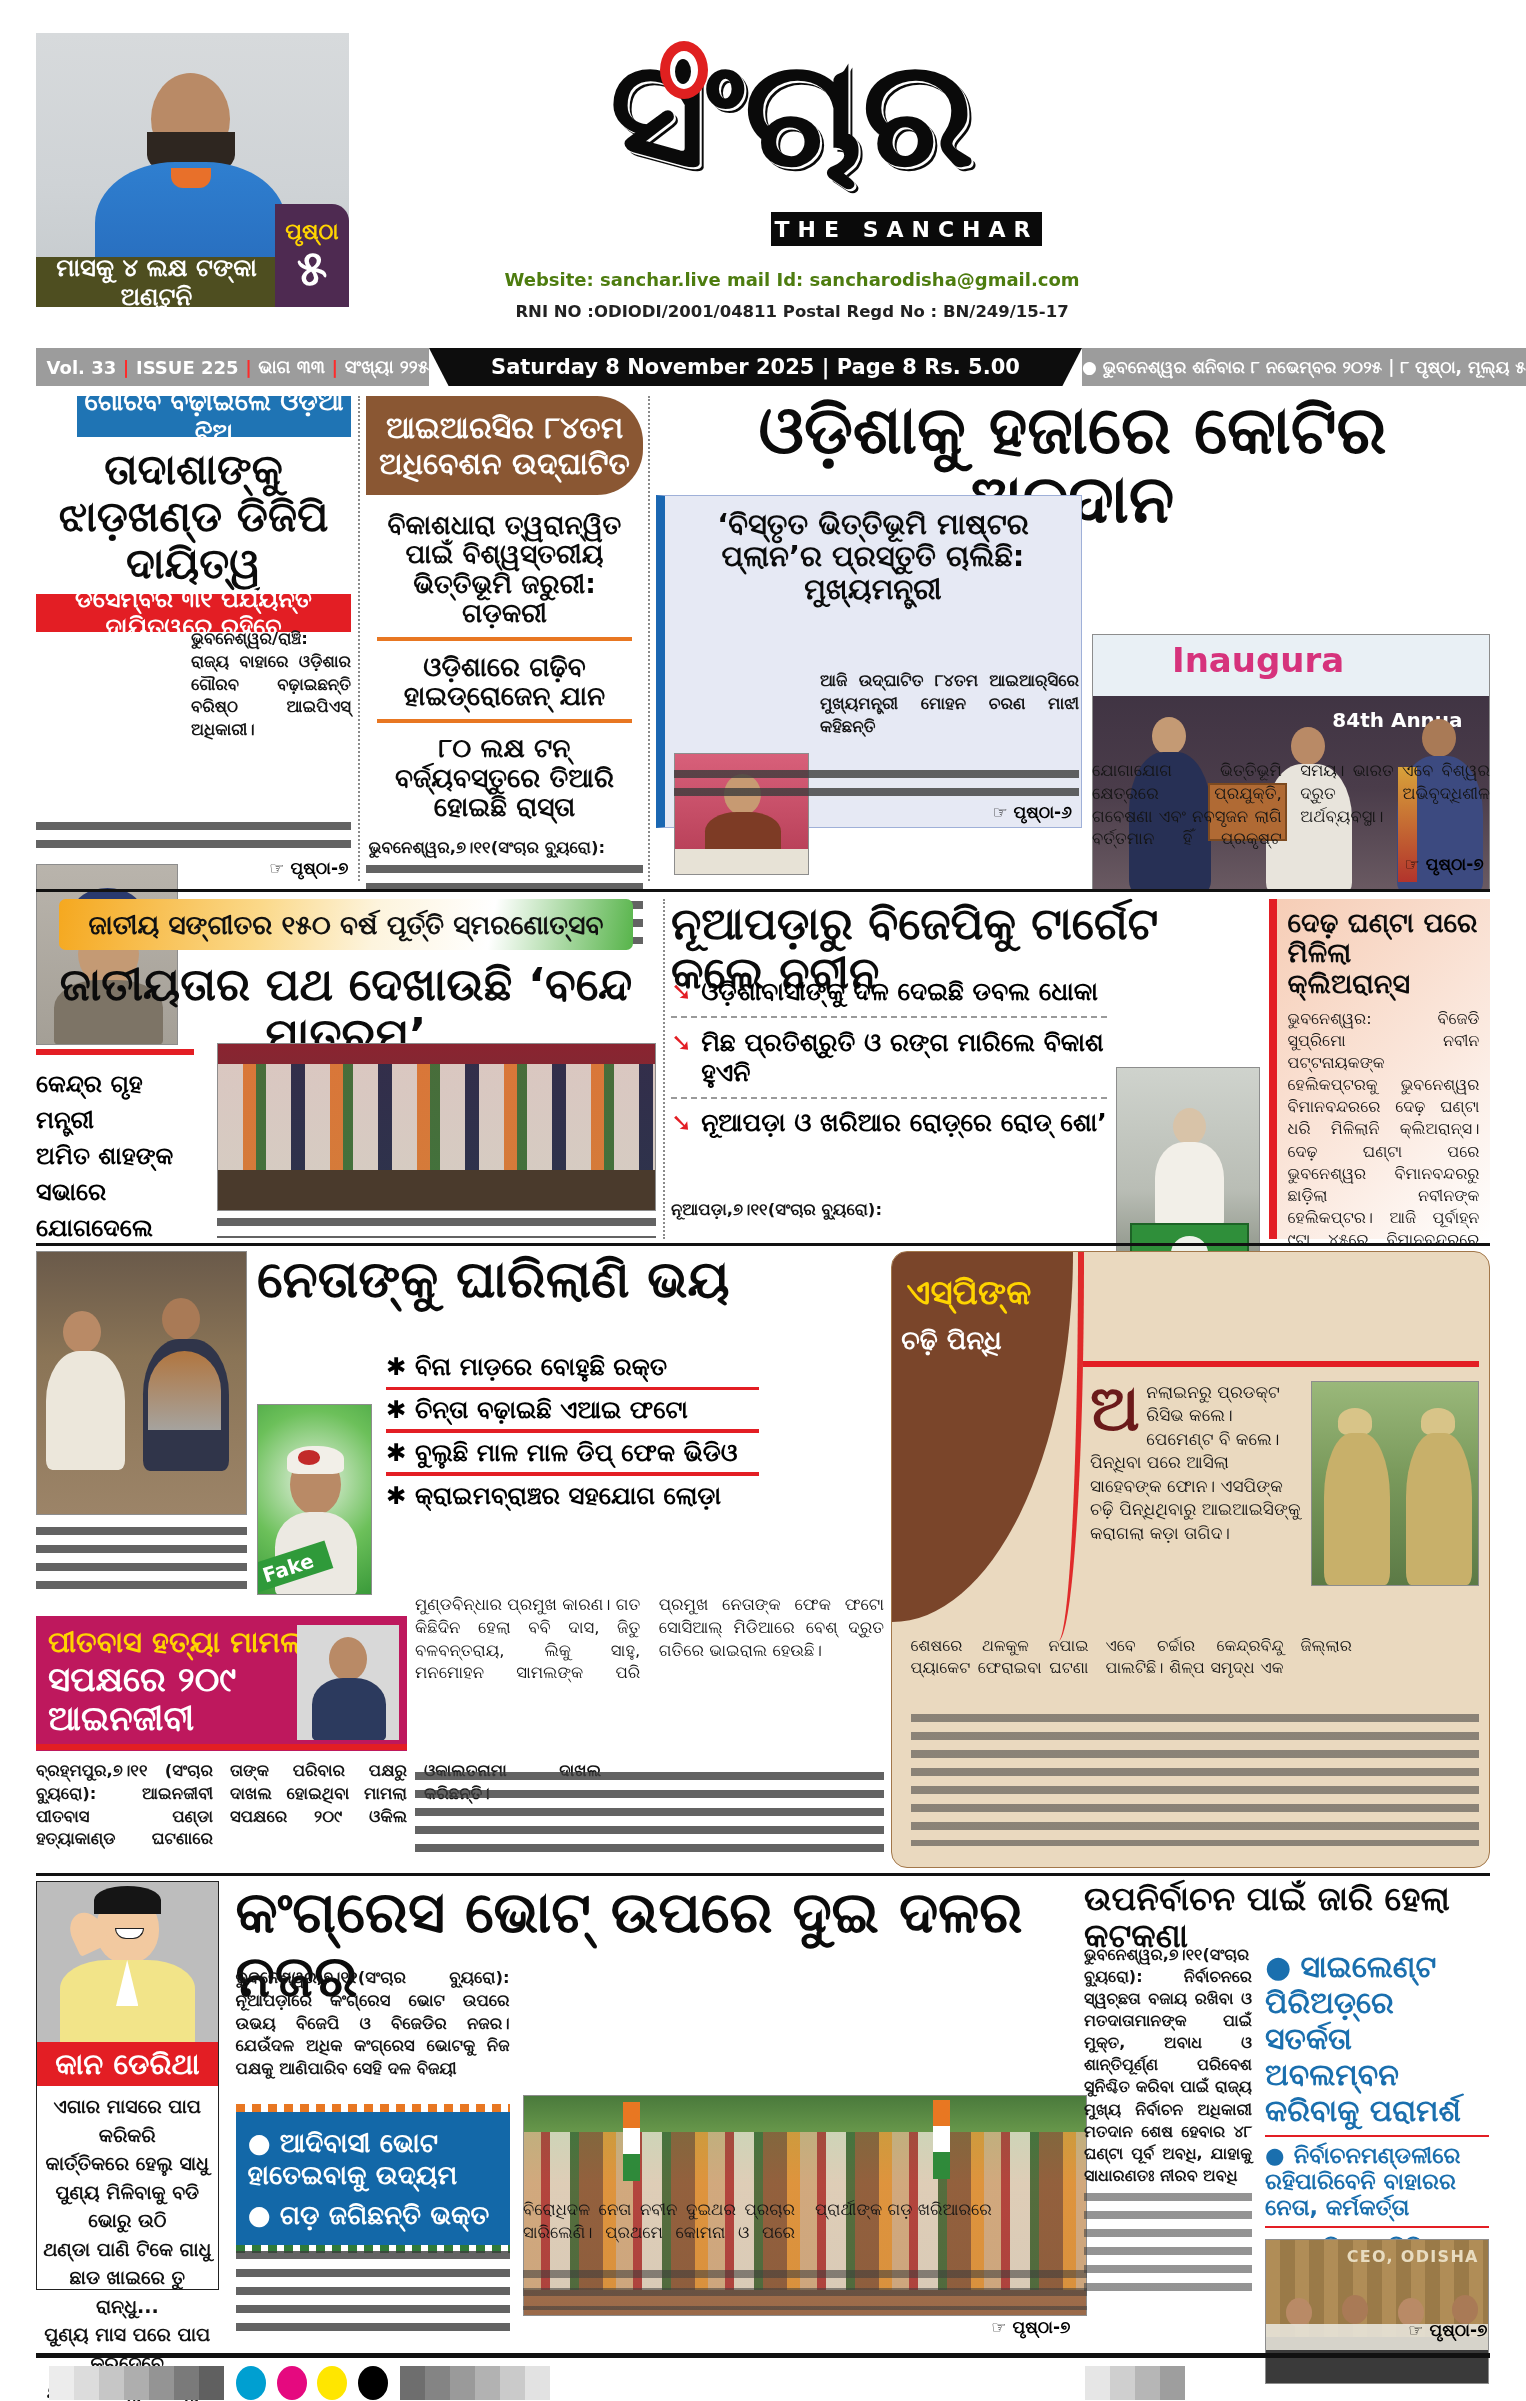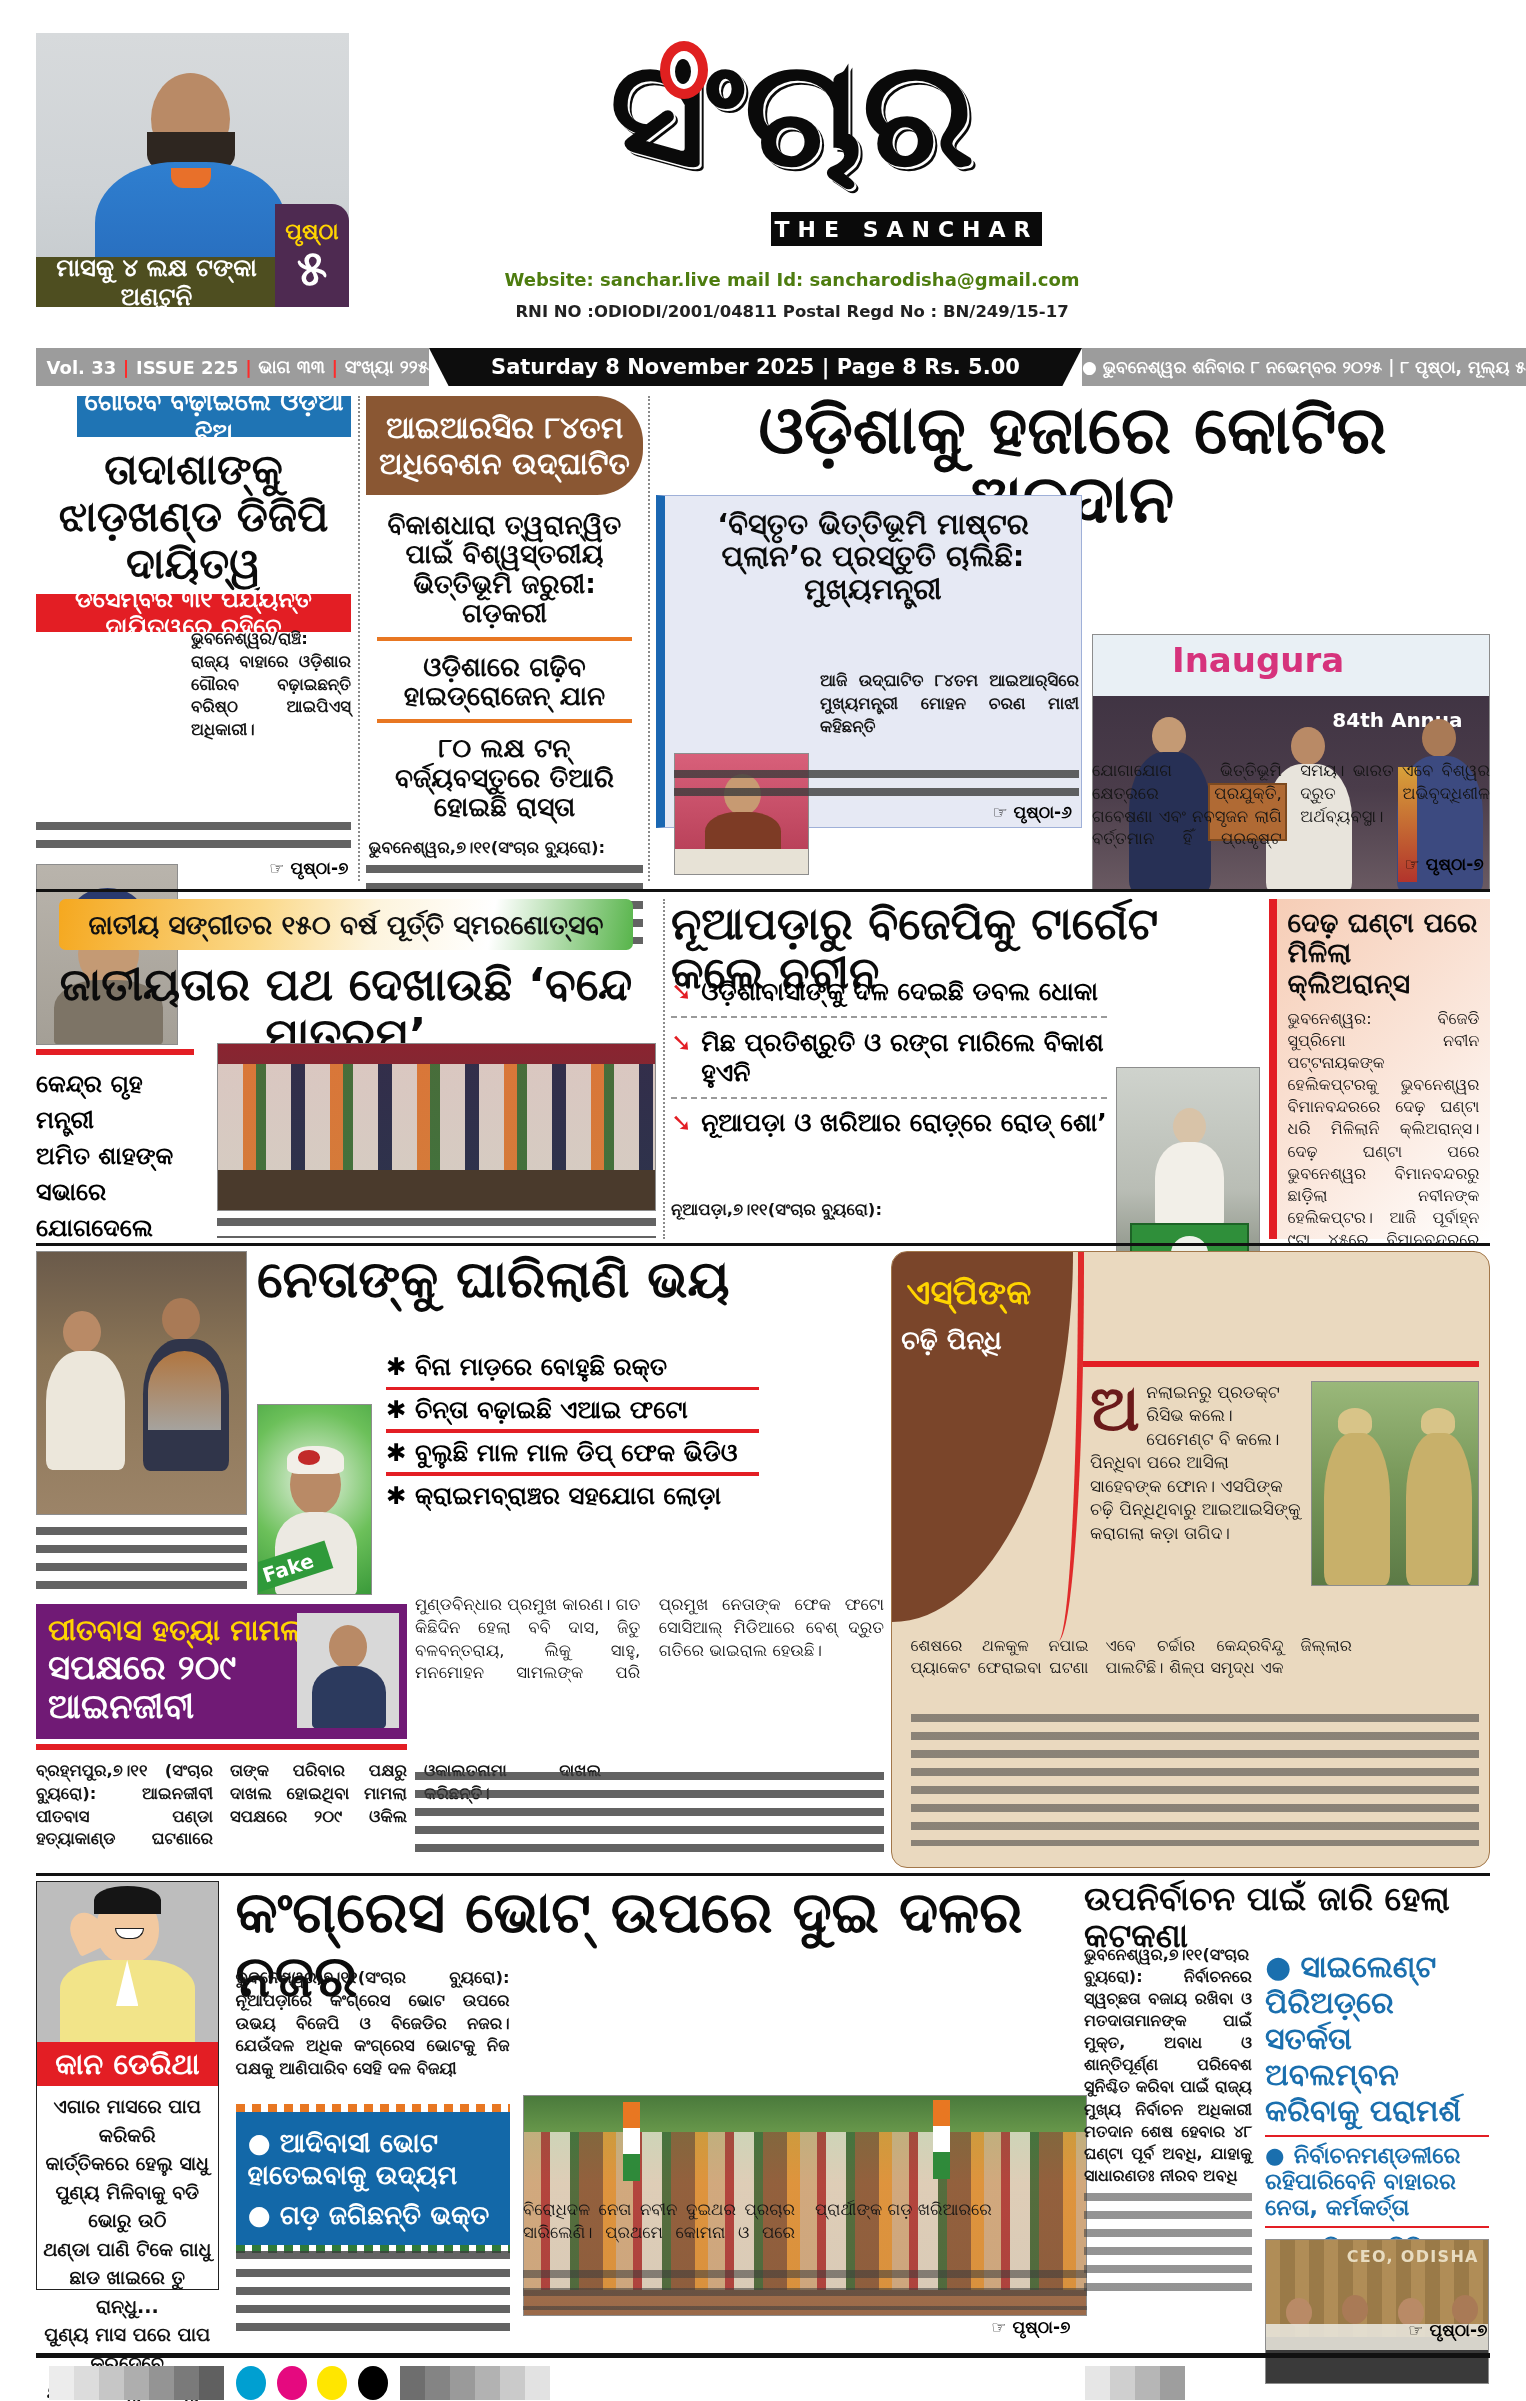--- a/index.html
+++ b/index.html
@@ -226,21 +226,21 @@
     <div class="abs ph" style="left:0; top:0; width:211px; height:264px; background:linear-gradient(180deg,#6a5a4a 0%,#8a7456 40%,#9c8468 100%);">
       <div class="head" style="left:26.4px; top:59px; width:38px; height:42px; background:#b98a66;"></div>
       <div class="fig" style="left:9.2px; top:99px; width:79px; height:119px; background:#ece7db;"></div>
       <div class="head" style="left:125px; top:46px; width:38px; height:42px; background:#a97a56;"></div>
       <div class="fig" style="left:106px; top:87px; width:86px; height:132px; background:#30354a;"></div>
       <div class="abs" style="left:111px; top:99px; width:73px; height:79px; background:linear-gradient(180deg,#e8913a,#d8d2c2); border-radius:50% 50% 0 0; opacity:.7;"></div>
     </div>
     <div class="abs sim" style="left:0; top:276px; width:211px; height:66px;"></div>
 
     <div class="abs" style="left:0; top:353px; width:371px; height:264px;">
-      <div class="abs" style="left:0; top:0; width:371px; height:135px; background:#701a75; padding:9.2px 12px;">
+      <div class="abs" style="left:0; top:12px; width:371px; height:135px; background:#be185d; padding:9.2px 12px;">
         <div style="color:#ffd400; font-size:29px; font-weight:900;">ପୀତବାସ ହତ୍ୟା ମାମଲା</div>
         <div style="color:#ffffff; font-size:34px; font-weight:900; line-height:1.15; width:251px;">ସପକ୍ଷରେ ୨୦୯ ଆଇନଜୀବୀ</div>
         <div class="ph" style="position:absolute; right:8px; top:9.2px; width:102px; height:115px; background:#d8d8d8; border:none;">
           <div class="head" style="left:32px; top:12px; width:38px; height:44px; background:#b98a66;"></div>
           <div class="fig" style="left:14.5px; top:53px; width:74px; height:63px; background:#2c3a5e;"></div>
         </div>
       </div>
       <div class="rule-red" style="position:absolute; left:0; top:140px; width:371px; height:6px;"></div>
       <div class="abs body" style="left:0; top:156px; width:371px; height:106px; column-count:2; column-gap:17px;">
         <span class="dl">ବ୍ରହ୍ମପୁର,୭।୧୧ (ସଂଚାର ବ୍ୟୁରୋ): ଆଇନଜୀବୀ ପୀତବାସ ପଣ୍ଡା ହତ୍ୟାକାଣ୍ଡ ଘଟଣାରେ ତାଙ୍କ ପରିବାର ପକ୍ଷରୁ ଦାଖଲ ହୋଇଥିବା ମାମଲା ସପକ୍ଷରେ ୨୦୯ ଓକିଲ ଓକାଲତନାମା ଦାଖଲ କରିଛନ୍ତି।</span>

